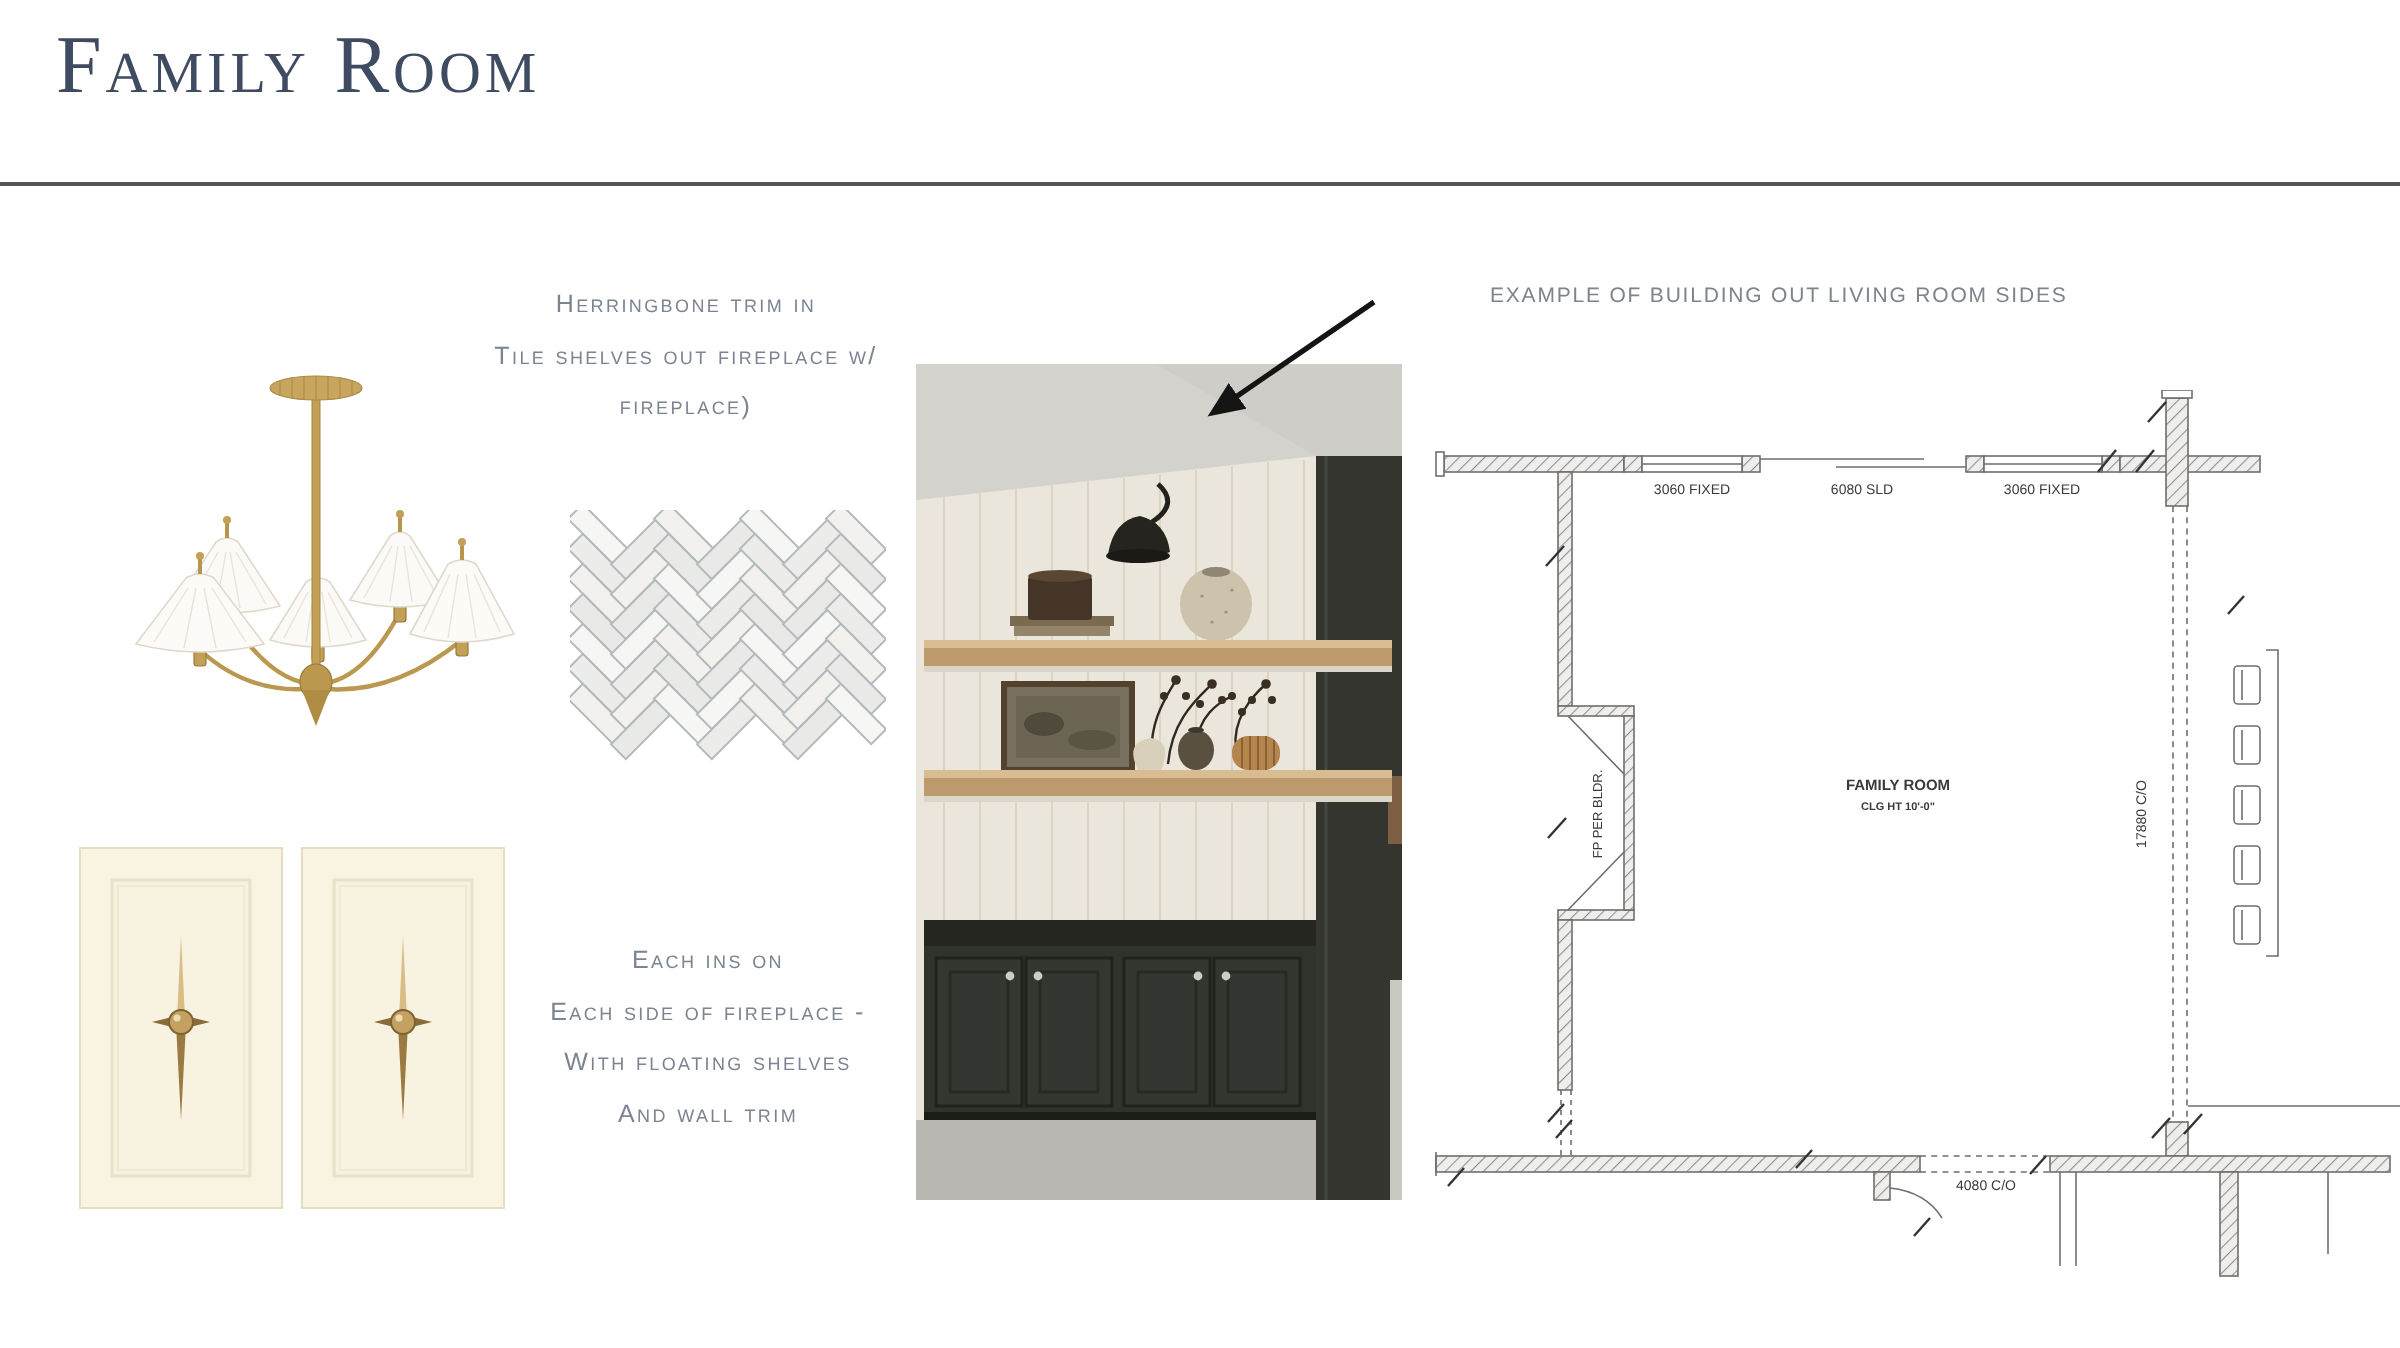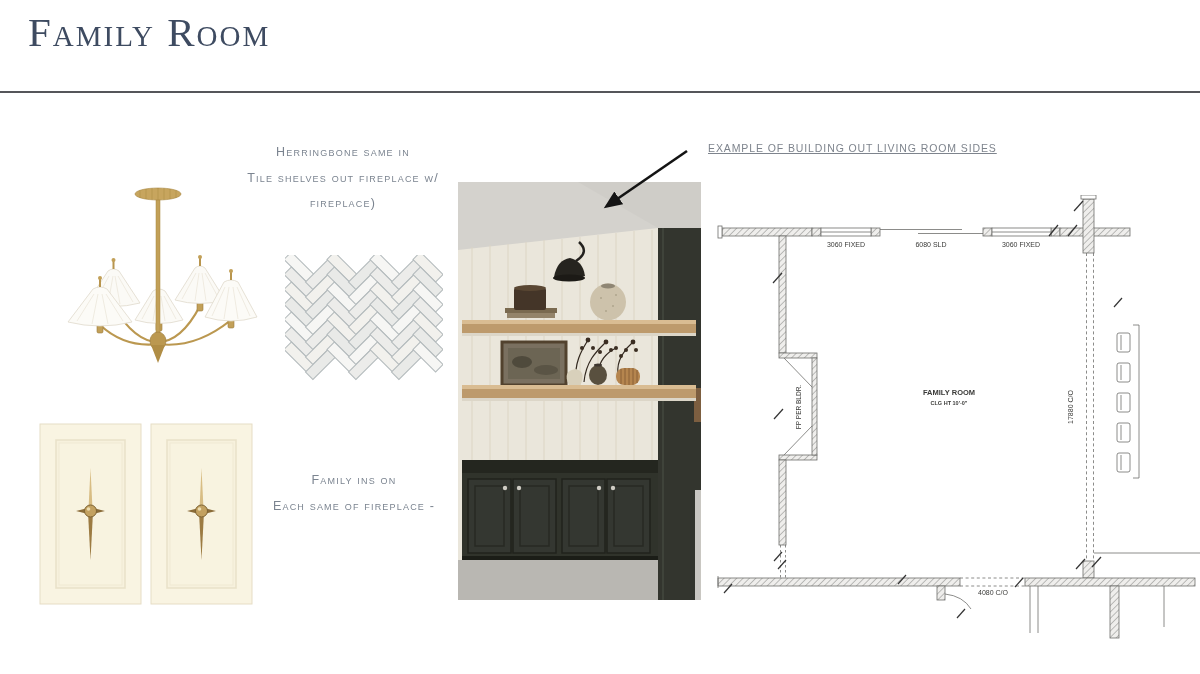--- a/index.html
+++ b/index.html
@@ -5,22 +5,22 @@
   html,body{margin:0;padding:0;}
   body{width:1200px;height:674px;position:relative;background:#ffffff;overflow:hidden;
        font-family:"Liberation Sans", sans-serif;}
   .title{position:absolute;left:28px;top:8px;font-family:"Liberation Serif", serif;
          font-variant:small-caps;font-size:41px;letter-spacing:2px;color:#3e4b61;font-weight:500;}
   .rule{position:absolute;left:0;top:91px;width:1200px;height:0;border-top:2px solid #55565a;}
   .note{position:absolute;text-align:center;color:#7b8490;font-variant:small-caps;
         font-size:12.5px;letter-spacing:1.2px;line-height:25.5px;font-weight:500;}
   .note-tile{left:242px;top:140px;width:202px;}
   .note-built{left:252px;top:468px;width:204px;}
-  .note-example{position:absolute;left:708px;top:142px;color:#7e848d;font-size:10.5px;
-                letter-spacing:0.9px;font-weight:500;text-decoration:underline;}
+  .note-example{position:absolute;left:745px;top:142px;color:#7e848d;font-size:10.5px;
+                letter-spacing:0.9px;font-weight:500;}
   .img{position:absolute;}
   .chandelier{left:45px;top:172px;}
   .tilesample{left:285px;top:255px;}
   .cabdoors{left:38px;top:420px;}
   .photo{left:458px;top:182px;}
   .arrow{left:585px;top:136px;}
   .plan{left:712px;top:195px;}
   svg text{font-family:"Liberation Sans", sans-serif;}
 </style>
 </head>
@@ -102,21 +102,21 @@
         <line x1="192" y1="115" x2="205" y2="144"></line>
     </g>
     <rect x="54" y="107" width="2" height="8" fill="#b8954e"></rect>
       <circle cx="55" cy="106" r="2" fill="#c2a058"></circle>
     <rect x="185" y="100" width="2" height="8" fill="#b8954e"></rect>
       <circle cx="186" cy="99" r="2" fill="#c2a058"></circle>
   </g>
 </svg>
 
 <div class="note note-tile">
-  <div>Herringbone same in</div>
+  <div>Herringbone trim in</div>
   <div>Tile shelves out fireplace w/</div>
   <div>fireplace)</div>
 </div>
 
 <svg id="tile-pattern" class="img tilesample" width="158" height="130" viewBox="0 0 158 130">
     <rect x="-2" y="6.75" width="32" height="10.5" transform="rotate(45 14 12)" fill="#f6f6f4" stroke="#b3babc" stroke-width="1"></rect>
     <rect x="-2" y="21.75" width="32" height="10.5" transform="rotate(45 14 27)" fill="#ececea" stroke="#b3babc" stroke-width="1"></rect>
     <rect x="-2" y="36.75" width="32" height="10.5" transform="rotate(45 14 42)" fill="#f2f1ed" stroke="#b3babc" stroke-width="1"></rect>
     <rect x="-2" y="51.75" width="32" height="10.5" transform="rotate(45 14 57)" fill="#e9eae8" stroke="#b3babc" stroke-width="1"></rect>
     <rect x="-2" y="66.75" width="32" height="10.5" transform="rotate(45 14 72)" fill="#f6f6f4" stroke="#b3babc" stroke-width="1"></rect>
@@ -189,22 +189,24 @@
       <polygon points="161,92 166,92 163.5,140" fill="#9c7b42"></polygon>
       <polygon points="149,91 159,88.5 159,93.5" fill="#8a6c38"></polygon>
       <polygon points="178,91 168,88.5 168,93.5" fill="#8a6c38"></polygon>
       <circle cx="163.5" cy="91" r="6" fill="#c3a160" stroke="#7d6232"></circle>
       <circle cx="161.5" cy="89" r="1.8" fill="#ecdcb0"></circle>
     </g>
   </g>
 </svg>
 
 <div class="note note-built">
-  <div>Family ins on</div>
-  <div>Each same of fireplace -</div>
+  <div>Each ins on</div>
+  <div>Each side of fireplace -</div>
+  <div>With floating shelves</div>
+  <div>And wall trim</div>
 </div>
 
 <svg class="img photo" width="243" height="418" viewBox="0 0 243 418">
   <rect width="243" height="418" fill="#eae6db"></rect>
   <polygon points="0,0 243,0 243,46 200,46 0,68" fill="#d4d2cd"></polygon>
   <polygon points="120,0 243,0 243,46 200,46" fill="#cfcdc8"></polygon>
   <g stroke="#dcd5c4" stroke-width="1">
     <line x1="14" y1="65" x2="14" y2="280"></line>
       <line x1="32" y1="63" x2="32" y2="280"></line>
     <line x1="50" y1="62" x2="50" y2="280"></line>

